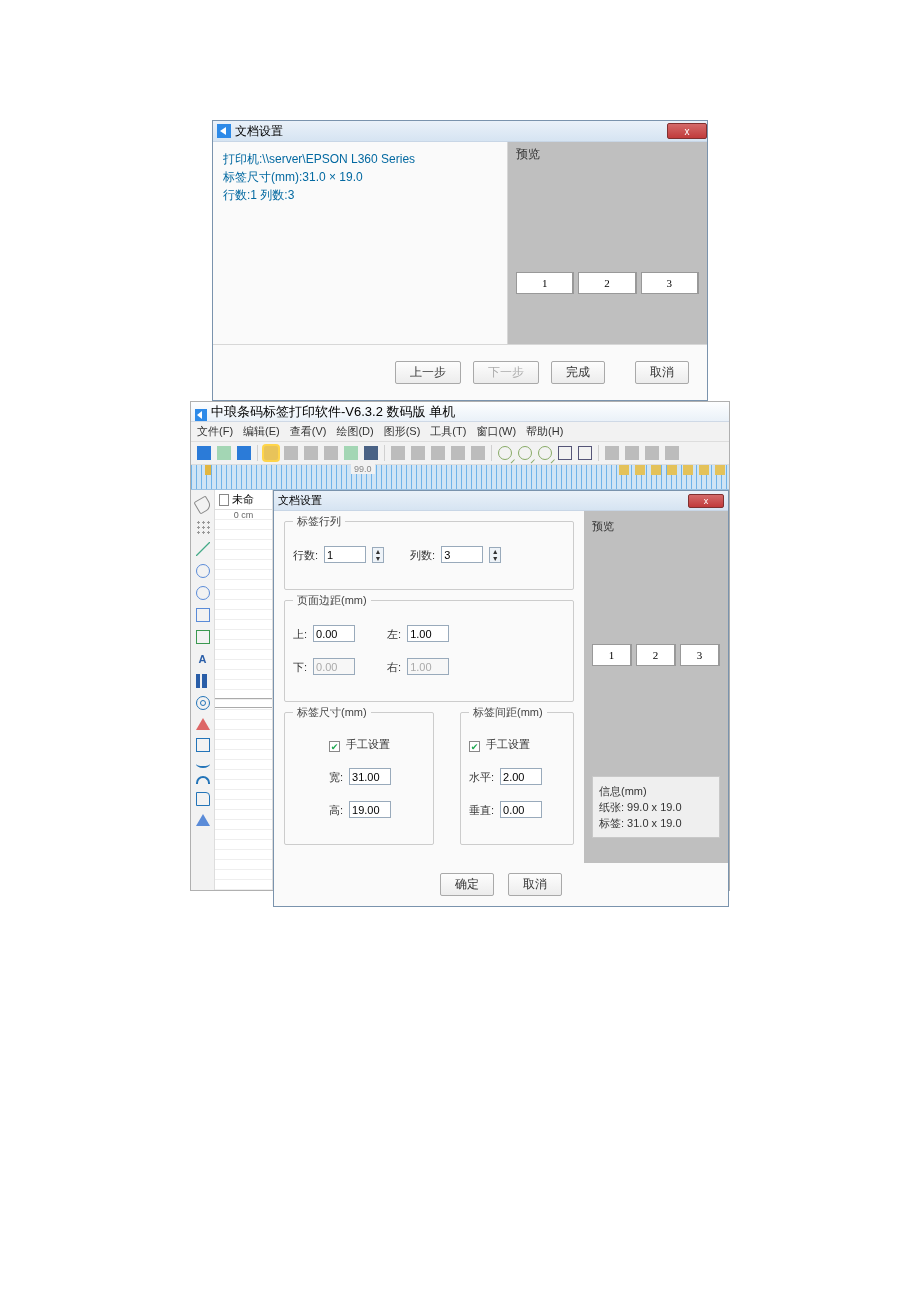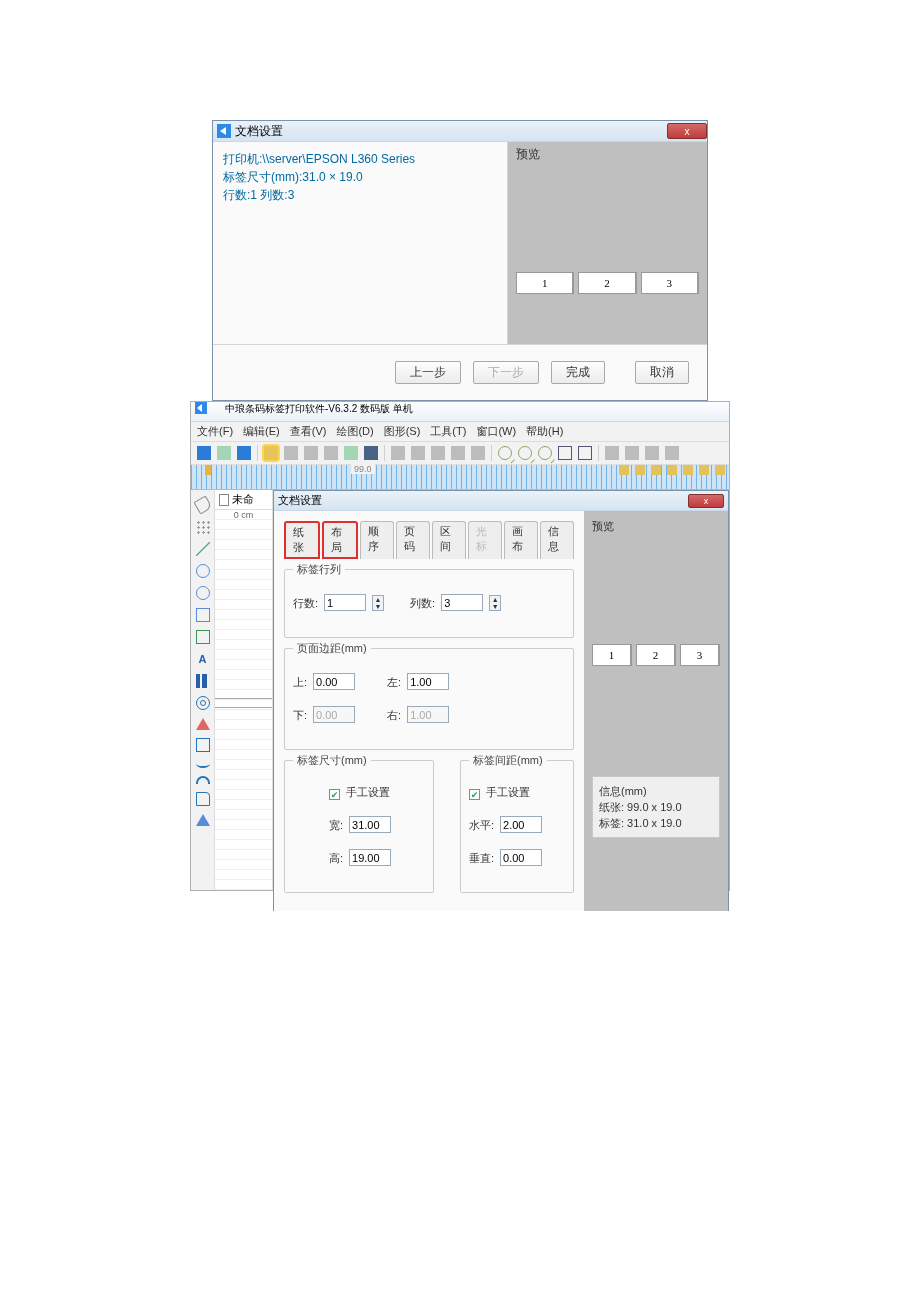--- a/index.html
+++ b/index.html
@@ -38,22 +38,22 @@
   }
   .wbtn.disabled { color: #aaa; }
 
   
   .article { width: 760px; margin: 38px auto 40px auto; font-size: 16px; color: #222; line-height: 2.65; letter-spacing: 1px; }
   .article p { text-indent: 2em; }
 
   
   .app-wrap { width: 540px; margin: 0 auto 20px auto; border: 1px solid #b0b0b0; }
 
-  .app-title { display: flex; align-items: flex-start; background: linear-gradient(#fdfeff,#eaf1f8);
-    height: 20px; font-size: 10px; padding-left: 4px; border-bottom: 1px solid #cfd9e6; gap: 14px; }
+  .app-title { display: flex; align-items: flex-end; background: linear-gradient(#fdfeff,#eaf1f8);
+    height: 20px; font-size: 13px; padding-left: 4px; border-bottom: 1px solid #cfd9e6; }
   .app-title .ico { width: 12px; height: 12px; background:#2d8ae8; margin-right:4px; position:relative;}
   .app-title .ico::after { content:""; position:absolute; left:2px; top:2px; width:0;height:0;
     border-top:4px solid transparent; border-bottom:4px solid transparent; border-right:5px solid #fff;}
 
   .menubar { display: flex; gap: 10px; padding: 2px 6px; font-size: 11px; background: #f2f2f2; border-bottom:1px solid #ddd;}
   .menubar span { color:#333; }
 
   .toolbar1 { display: flex; align-items: center; gap: 6px; padding: 3px 6px; background:#f2f2f2; border-bottom:1px solid #ddd; }
   .ticon { width: 14px; height: 14px; display:inline-block; }
   .sep { width:1px; height:16px; background:#d0d0d0; }
@@ -269,30 +269,20 @@
       <div class="inner-dlg-col">
         <div class="idlg">
           <div class="idlg-tb">
             <span class="ico"></span>
             <span style="font-size:11px;">文档设置</span>
             <span class="cls2">x</span>
           </div>
 
           <div class="idlg-body">
             <div class="idlg-left">
-              <div class="tabs">
-                <span class="tab red">纸张</span>
-                <span class="tab red">布局</span>
-                <span class="tab">顺序</span>
-                <span class="tab">页码</span>
-                <span class="tab">区间</span>
-                <span class="tab disabled">光标</span>
-                <span class="tab">画布</span>
-                <span class="tab">信息</span>
-              </div>
 
               <div class="grp">
                 <span class="gt">标签行列</span>
                 <div class="row">
                   <span>行数:</span>
                   <input class="inp" value="1" style="">
                   <span class="spin">
                       <span>▲</span>
                       <span>▼</span>
                     </span>

